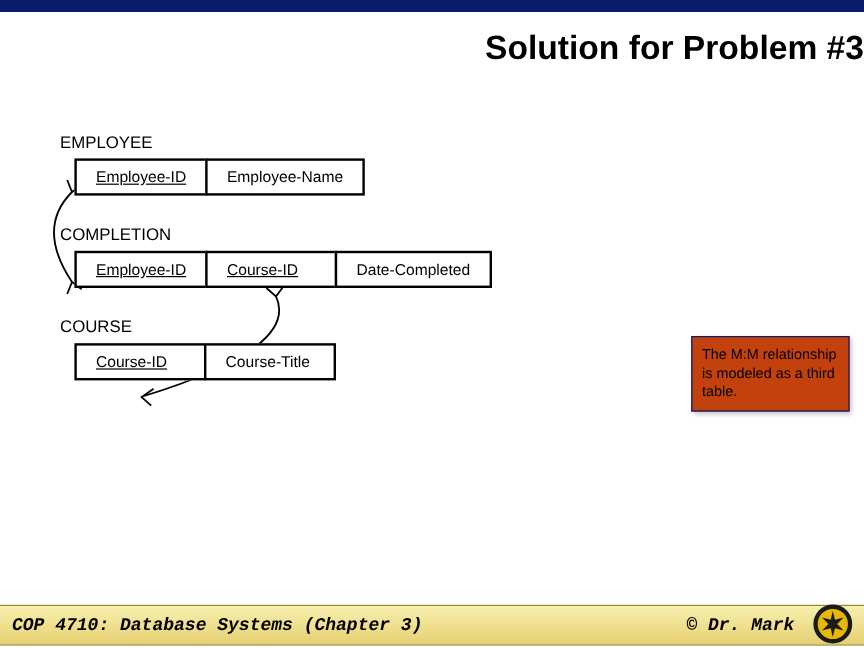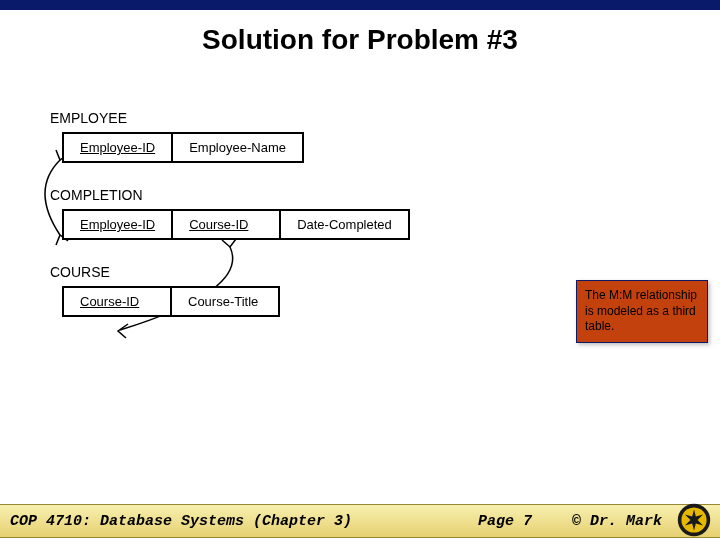--- a/index.html
+++ b/index.html
@@ -12,21 +12,21 @@
     overflow: hidden;
   }
   .top-bar {
     width: 100%;
     height: 10px;
     background: #0a1a6a;
     position: absolute;
     top: 0; left: 0;
   }
   .title {
-    text-align: center;
+    text-align: right;
     font-size: 28px;
     font-family: Arial, sans-serif;
     color: #000;
     padding-top: 24px;
     padding-bottom: 18px;
   }
   .content {
     position: absolute;
     left: 50px;
     top: 100px;
@@ -138,21 +138,20 @@
     <div class="cell key">Course-ID</div>
     <div class="cell">Course-Title</div>
   </div>
 
 </div>
 
 <div class="note">The M:M relationship is modeled as a third table.</div>
 
 <div class="footer">
   <span class="footer-left">COP 4710: Database Systems  (Chapter 3)</span>
-  <span class="footer-page">Page 7</span>
   <span class="footer-right">© Dr. Mark</span>
 </div>
 
 <svg class="logo" viewBox="0 0 40 40">
   <circle cx="20" cy="20" r="18" fill="#1a1a1a"></circle>
   <circle cx="20" cy="20" r="14" fill="#e6b800"></circle>
   <path d="M20 8 L22 16 L30 14 L24 20 L30 26 L22 24 L20 32 L18 24 L10 26 L16 20 L10 14 L18 16 Z" fill="#1a1a1a"></path>
 </svg>
 
 </body></html>

